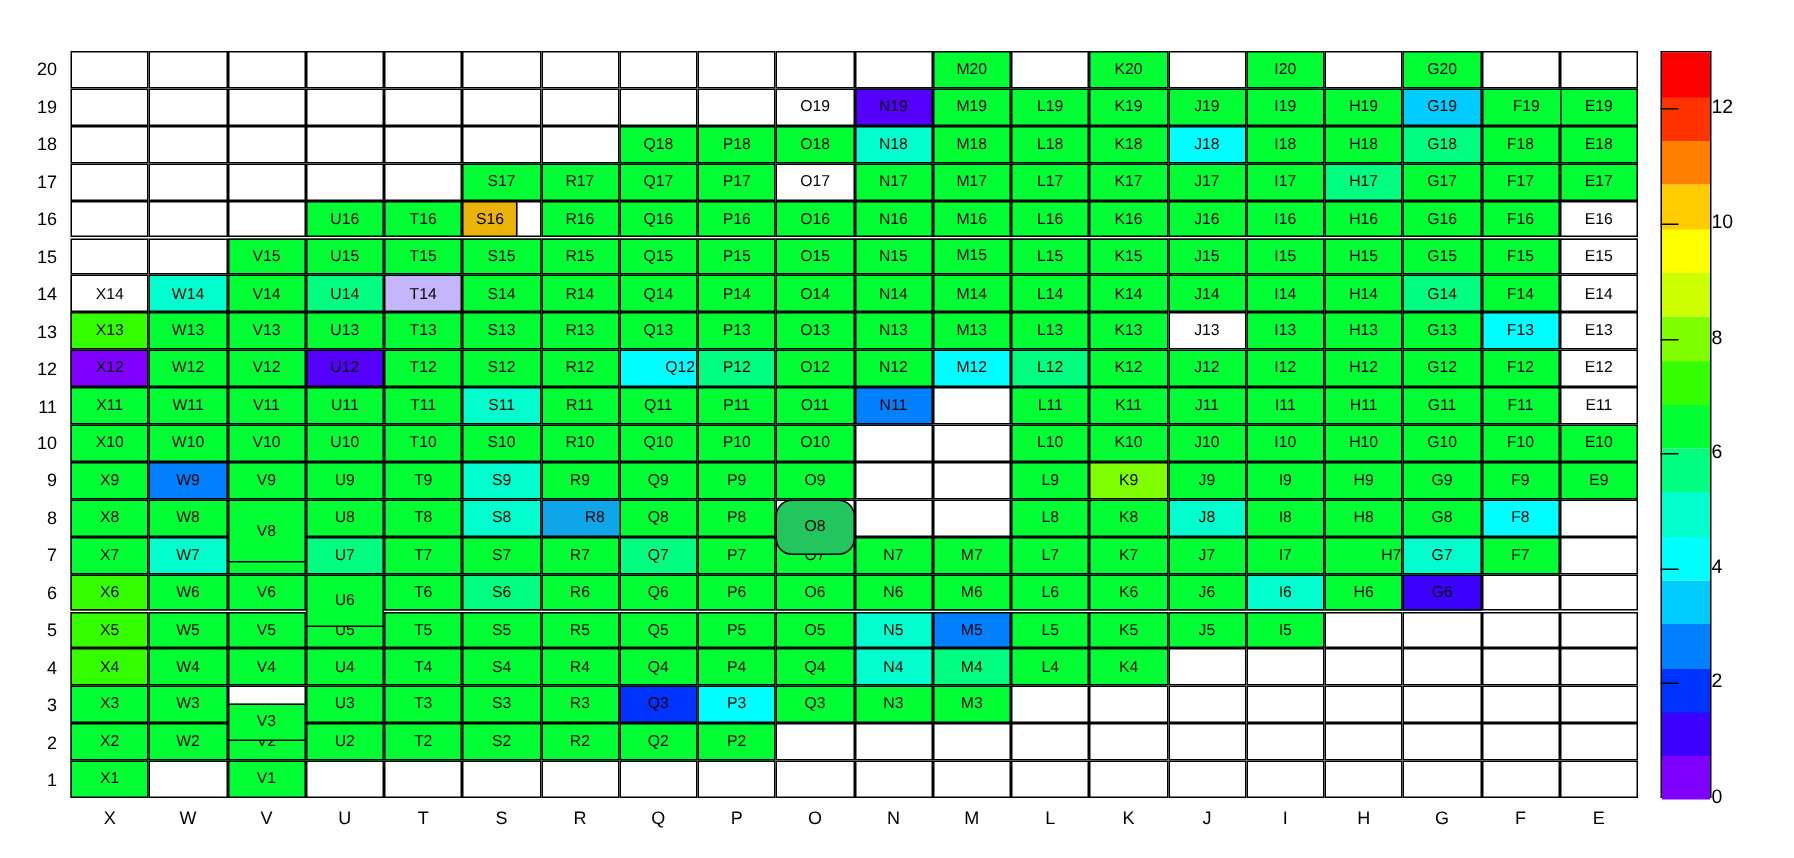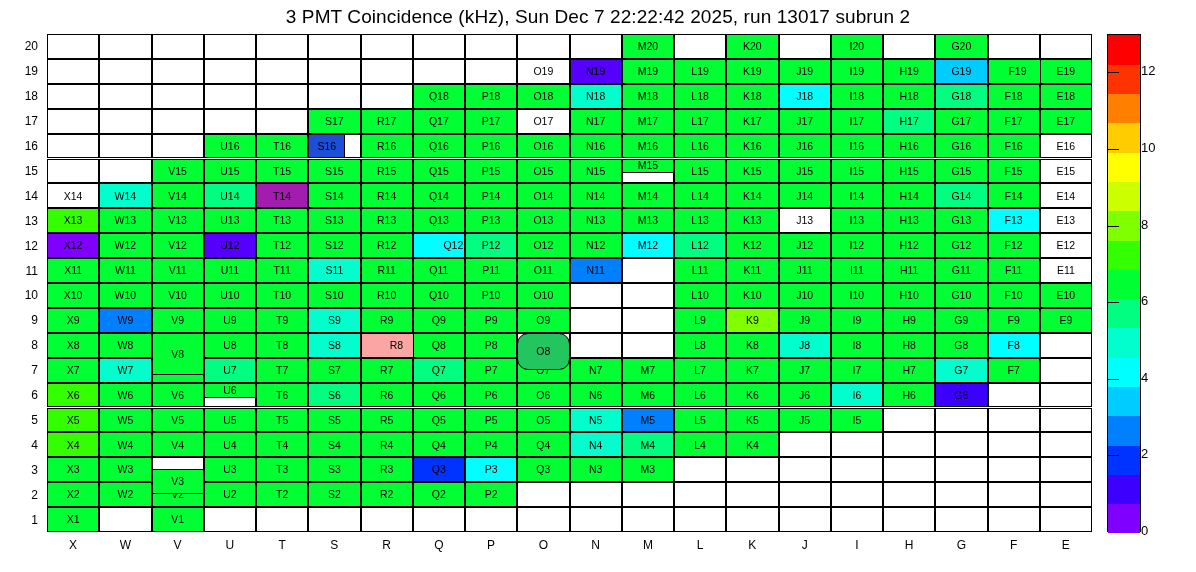--- a/index.html
+++ b/index.html
@@ -55,21 +55,20 @@
     font-size:13px;
   }
   .ctickline{
     position:absolute;left:1107px;width:12px;height:1px;background:#000;
   }
 </style>
 </head>
 <body>
 
 <div id="wrap">
-  <div id="title">3 PMT Coincidence (kHz), Sun Dec  7 22:22:42 2025, run 13017 subrun 2</div>
   <div id="plot">
       <div class="cell" style="left: 0px; top: 473.1px; width: 52.25px; height: 24.9px;"></div>
       <div class="cell" style="left: 52.25px; top: 473.1px; width: 52.25px; height: 24.9px;"></div>
       <div class="cell" style="left: 104.5px; top: 473.1px; width: 52.25px; height: 24.9px;"></div>
       <div class="cell" style="left: 156.75px; top: 473.1px; width: 52.25px; height: 24.9px;"></div>
       <div class="cell" style="left: 209px; top: 473.1px; width: 52.25px; height: 24.9px;"></div>
       <div class="cell" style="left: 261.25px; top: 473.1px; width: 52.25px; height: 24.9px;"></div>
       <div class="cell" style="left: 313.5px; top: 473.1px; width: 52.25px; height: 24.9px;"></div>
       <div class="cell" style="left: 365.75px; top: 473.1px; width: 52.25px; height: 24.9px;"></div>
       <div class="cell" style="left: 418px; top: 473.1px; width: 52.25px; height: 24.9px;"></div>
@@ -625,21 +624,21 @@
       </div>
       <div class="cell" style="left: 0px; top: 348.6px; width: 52.25px; height: 24.9px; background: rgb(51, 255, 0);">
         <span>X6</span>
       </div>
       <div class="cell" style="left: 52.25px; top: 348.6px; width: 52.25px; height: 24.9px; background: rgb(0, 255, 51);">
         <span>W6</span>
       </div>
       <div class="cell" style="left: 104.5px; top: 348.6px; width: 52.25px; height: 24.9px; background: rgb(0, 255, 51);">
         <span>V6</span>
       </div>
-      <div class="cell" style="left: 156.75px; top: 348.6px; width: 52.25px; height: 15px; background: rgb(0, 255, 51);">
+      <div class="cell" style="left: 156.75px; top: 348.6px; width: 52.25px; height: 35px; background: rgb(0, 255, 51);">
         <span>U6</span>
       </div>
       <div class="cell" style="left: 209px; top: 348.6px; width: 52.25px; height: 24.9px; background: rgb(0, 255, 51);">
         <span>T6</span>
       </div>
       <div class="cell" style="left: 261.25px; top: 348.6px; width: 52.25px; height: 24.9px; background: rgb(0, 255, 128);">
         <span>S6</span>
       </div>
       <div class="cell" style="left: 313.5px; top: 348.6px; width: 52.25px; height: 24.9px; background: rgb(0, 255, 51);">
         <span>R6</span>
@@ -718,21 +717,21 @@
       </div>
       <div class="cell" style="left: 679.25px; top: 323.7px; width: 52.25px; height: 24.9px; background: rgb(0, 255, 51);">
         <span>K7</span>
       </div>
       <div class="cell" style="left: 731.5px; top: 323.7px; width: 52.25px; height: 24.9px; background: rgb(0, 255, 51);">
         <span>J7</span>
       </div>
       <div class="cell" style="left: 783.75px; top: 323.7px; width: 52.25px; height: 24.9px; background: rgb(0, 255, 51);">
         <span>I7</span>
       </div>
-      <div class="cell" style="left: 836px; top: 323.7px; width: 52.25px; height: 24.9px; background: rgb(0, 255, 51);">
+      <div class="cell" style="left: 836px; top: 323.7px; width: 52.25px; height: 24.9px; background: rgb(0, 255, 51); justify-content: flex-end;">
         <span>H7</span>
       </div>
       <div class="cell" style="left: 888.25px; top: 323.7px; width: 52.25px; height: 24.9px; background: rgb(0, 255, 204);">
         <span>G7</span>
       </div>
       <div class="cell" style="left: 940.5px; top: 323.7px; width: 52.25px; height: 24.9px; background: rgb(0, 255, 51);">
         <span>F7</span>
       </div>
       <div class="cell" style="left: 0px; top: 298.8px; width: 52.25px; height: 24.9px; background: rgb(0, 255, 51);">
         <span>X8</span>
@@ -745,21 +744,21 @@
       </div>
       <div class="cell" style="left: 156.75px; top: 298.8px; width: 52.25px; height: 24.9px; background: rgb(0, 255, 51);">
         <span>U8</span>
       </div>
       <div class="cell" style="left: 209px; top: 298.8px; width: 52.25px; height: 24.9px; background: rgb(0, 255, 51);">
         <span>T8</span>
       </div>
       <div class="cell" style="left: 261.25px; top: 298.8px; width: 52.25px; height: 24.9px; background: rgb(0, 255, 204);">
         <span>S8</span>
       </div>
-      <div class="cell" style="left: 313.5px; top: 298.8px; width: 72px; height: 24.9px; background: #fca5a5;">
+      <div class="cell" style="left: 313.5px; top: 298.8px; width: 72px; height: 24.9px; background: #0ea5e9;">
         <span>R8</span>
       </div>
       <div class="cell" style="left: 365.75px; top: 298.8px; width: 52.25px; height: 24.9px; background: rgb(0, 255, 51);">
         <span>Q8</span>
       </div>
       <div class="cell" style="left: 418px; top: 298.8px; width: 52.25px; height: 24.9px; background: rgb(0, 255, 51);">
         <span>P8</span>
       </div>
       <div class="cell" style="left: 470.25px; top: 298.8px; width: 52.25px; height: 37px; background: #22c55e; border-radius: 11px;">
         <span>O8</span>
@@ -1075,21 +1074,21 @@
       </div>
       <div class="cell" style="left: 52.25px; top: 149.4px; width: 52.25px; height: 24.9px; background: rgb(0, 255, 204);">
         <span>W14</span>
       </div>
       <div class="cell" style="left: 104.5px; top: 149.4px; width: 52.25px; height: 24.9px; background: rgb(0, 255, 51);">
         <span>V14</span>
       </div>
       <div class="cell" style="left: 156.75px; top: 149.4px; width: 52.25px; height: 24.9px; background: rgb(0, 255, 128);">
         <span>U14</span>
       </div>
-      <div class="cell" style="left: 209px; top: 149.4px; width: 52.25px; height: 24.9px; background: #a21caf;">
+      <div class="cell" style="left: 209px; top: 149.4px; width: 52.25px; height: 24.9px; background: #c4b5fd;">
         <span>T14</span>
       </div>
       <div class="cell" style="left: 261.25px; top: 149.4px; width: 52.25px; height: 24.9px; background: rgb(0, 255, 51);">
         <span>S14</span>
       </div>
       <div class="cell" style="left: 313.5px; top: 149.4px; width: 52.25px; height: 24.9px; background: rgb(0, 255, 51);">
         <span>R14</span>
       </div>
       <div class="cell" style="left: 365.75px; top: 149.4px; width: 52.25px; height: 24.9px; background: rgb(0, 255, 51);">
         <span>Q14</span>
@@ -1150,21 +1149,21 @@
       </div>
       <div class="cell" style="left: 418px; top: 124.5px; width: 52.25px; height: 24.9px; background: rgb(0, 255, 51);">
         <span>P15</span>
       </div>
       <div class="cell" style="left: 470.25px; top: 124.5px; width: 52.25px; height: 24.9px; background: rgb(0, 255, 51);">
         <span>O15</span>
       </div>
       <div class="cell" style="left: 522.5px; top: 124.5px; width: 52.25px; height: 24.9px; background: rgb(0, 255, 51);">
         <span>N15</span>
       </div>
-      <div class="cell" style="left: 574.75px; top: 124.5px; width: 52.25px; height: 14px; background: rgb(0, 255, 51); justify-content: center;">
+      <div class="cell" style="left: 574.75px; top: 124.5px; width: 52.25px; height: 24px; background: rgb(0, 255, 51); justify-content: center;">
         <span>M15</span>
       </div>
       <div class="cell" style="left: 627px; top: 124.5px; width: 52.25px; height: 24.9px; background: rgb(0, 255, 51);">
         <span>L15</span>
       </div>
       <div class="cell" style="left: 679.25px; top: 124.5px; width: 52.25px; height: 24.9px; background: rgb(0, 255, 51);">
         <span>K15</span>
       </div>
       <div class="cell" style="left: 731.5px; top: 124.5px; width: 52.25px; height: 24.9px; background: rgb(0, 255, 51);">
         <span>J15</span>
@@ -1183,21 +1182,21 @@
       </div>
       <div class="cell" style="left: 992.75px; top: 124.5px; width: 52.25px; height: 24.9px; background: rgb(255, 255, 255);">
         <span>E15</span>
       </div>
       <div class="cell" style="left: 156.75px; top: 99.6px; width: 52.25px; height: 24.9px; background: rgb(0, 255, 51);">
         <span>U16</span>
       </div>
       <div class="cell" style="left: 209px; top: 99.6px; width: 52.25px; height: 24.9px; background: rgb(0, 255, 51);">
         <span>T16</span>
       </div>
-      <div class="cell" style="left: 261.25px; top: 99.6px; width: 37px; height: 24.9px; background: #1d4ed8;">
+      <div class="cell" style="left: 261.25px; top: 99.6px; width: 37px; height: 24.9px; background: #eab308;">
         <span>S16</span>
       </div>
       <div class="cell" style="left: 313.5px; top: 99.6px; width: 52.25px; height: 24.9px; background: rgb(0, 255, 51);">
         <span>R16</span>
       </div>
       <div class="cell" style="left: 365.75px; top: 99.6px; width: 52.25px; height: 24.9px; background: rgb(0, 255, 51);">
         <span>Q16</span>
       </div>
       <div class="cell" style="left: 418px; top: 99.6px; width: 52.25px; height: 24.9px; background: rgb(0, 255, 51);">
         <span>P16</span>

